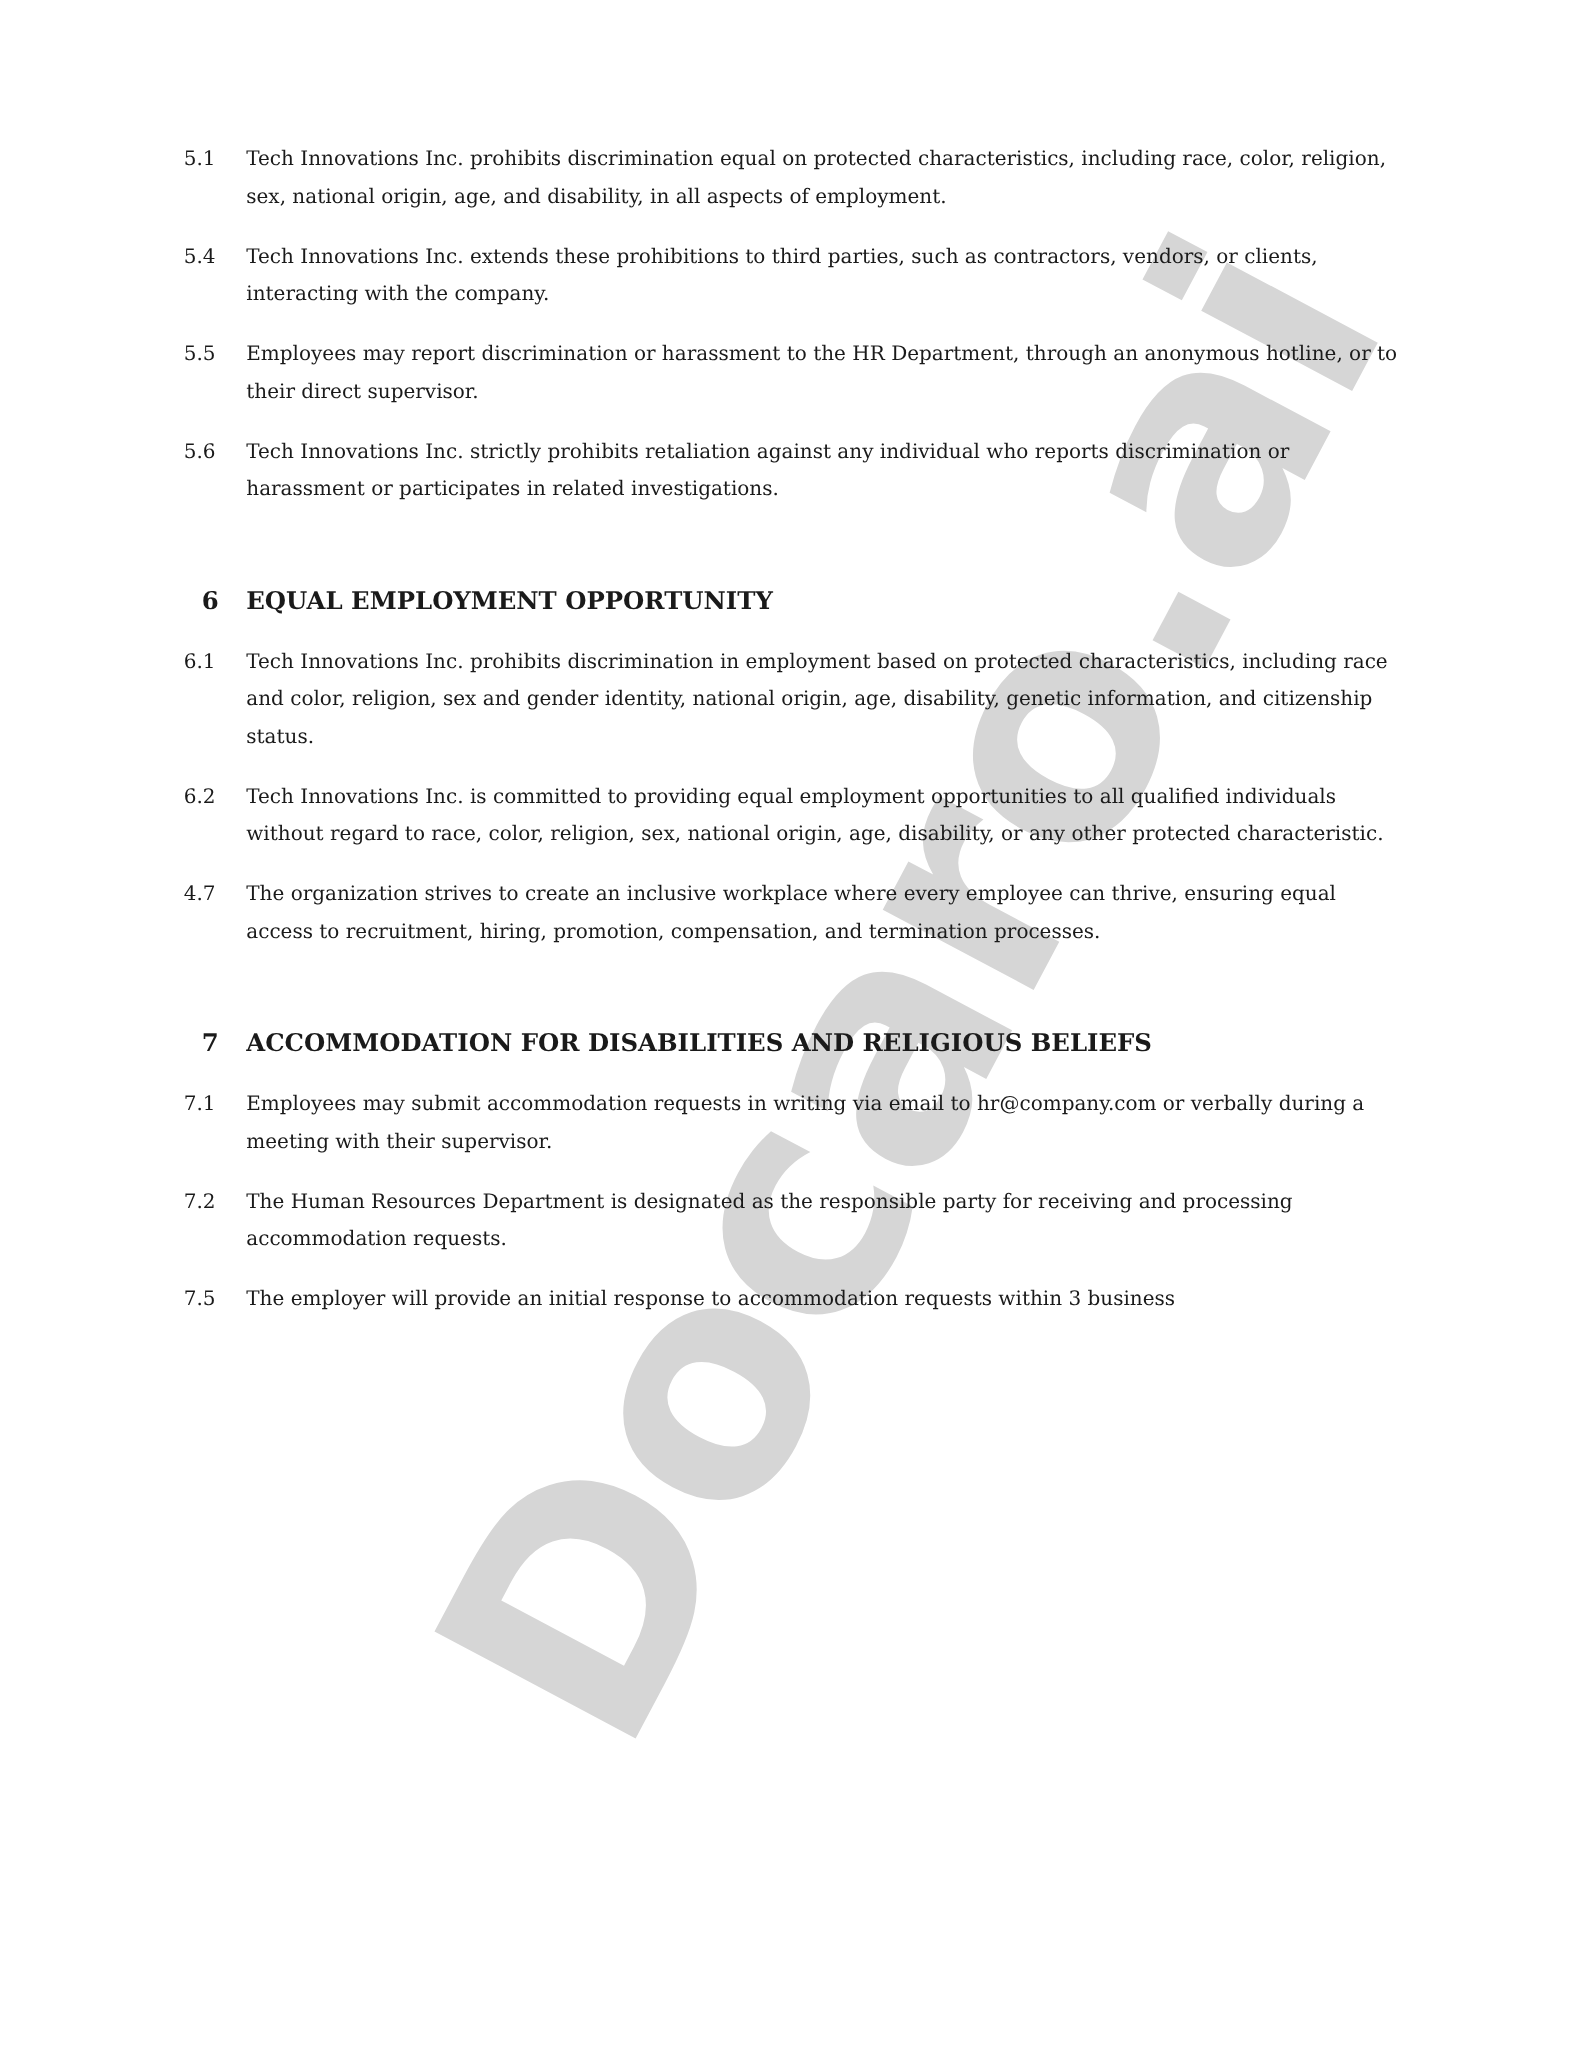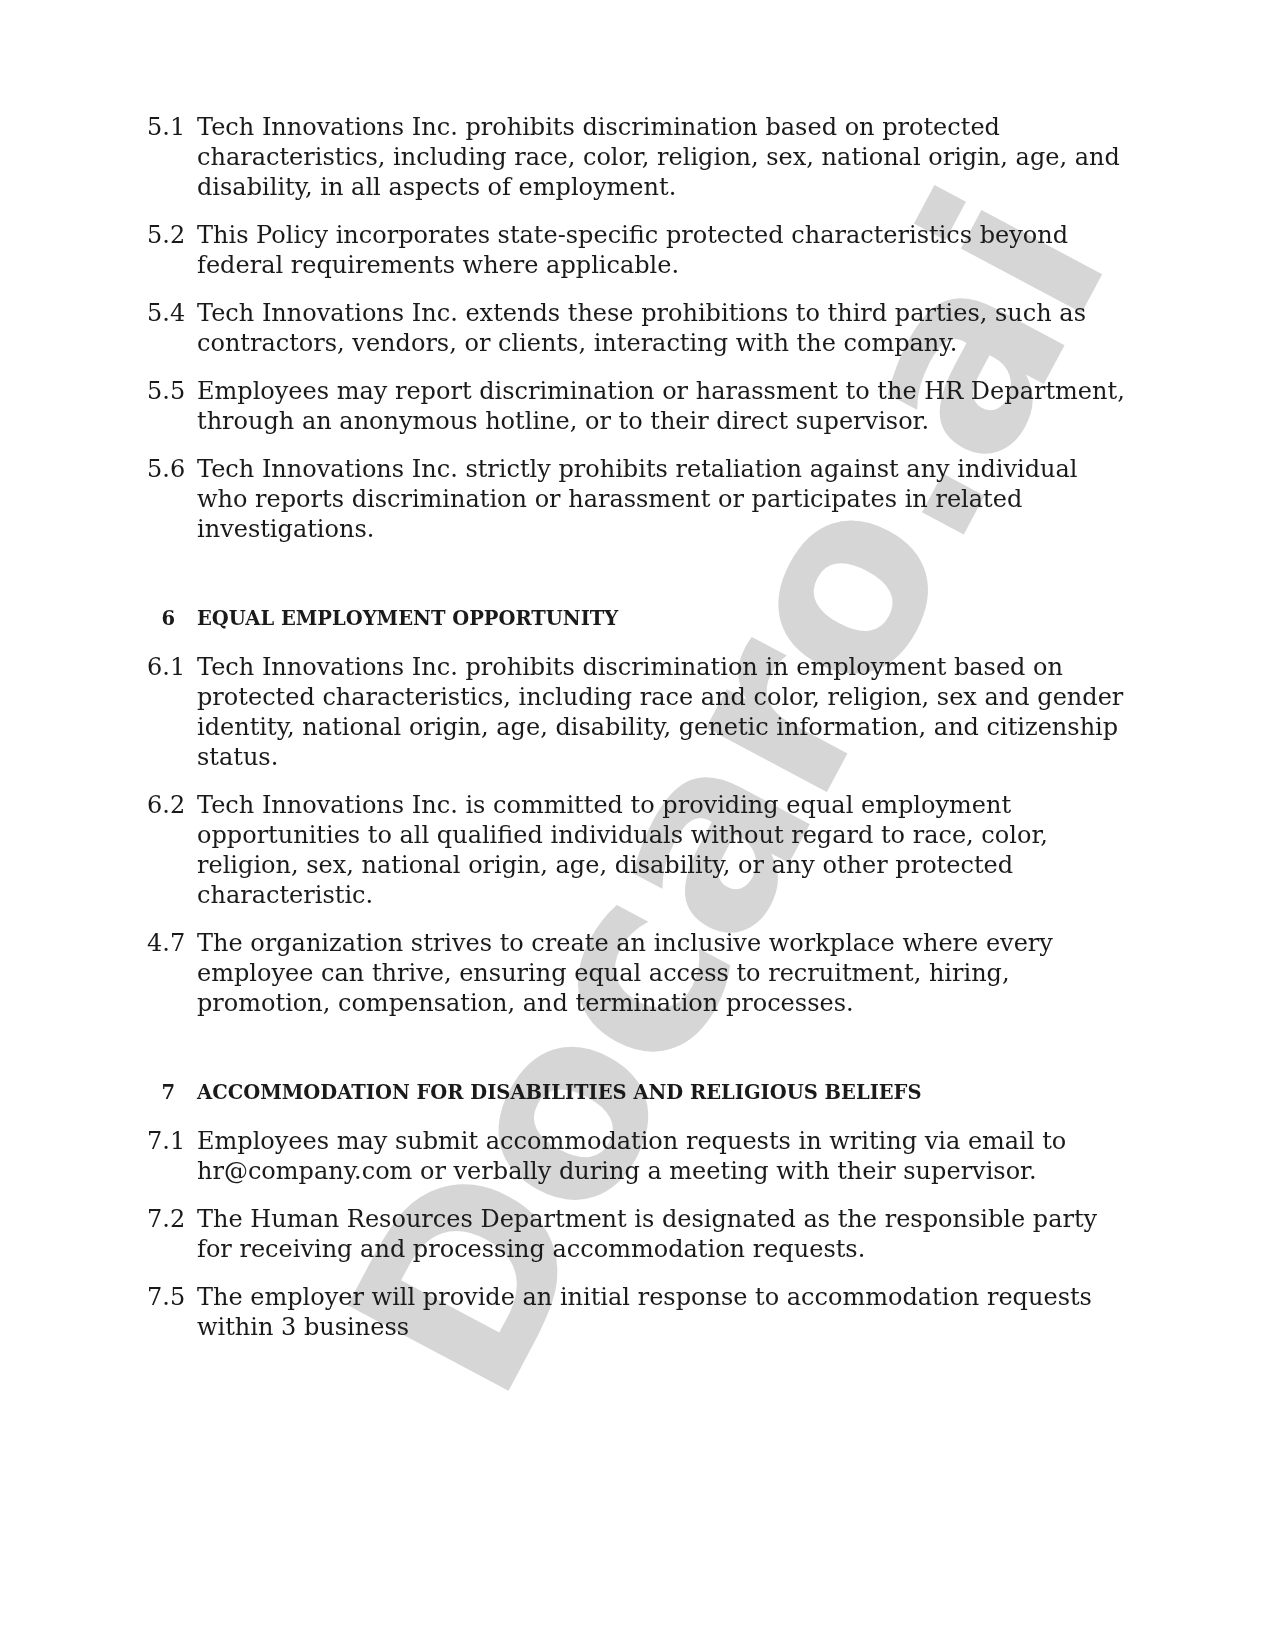--- a/index.html
+++ b/index.html
@@ -4,42 +4,38 @@
 <style>
   html, body { margin: 0; padding: 0; background: #ffffff; }
   body { width: 1275px; height: 1650px; position: relative; overflow: hidden;
          font-family: "DejaVu Serif", "Liberation Serif", serif; color: #1a1a1a; }
   .page { position: absolute; left: 0; top: 0; width: 1275px; height: 1650px; }
   .watermark { position: absolute; left: 130px; top: 760px; transform: rotate(-62deg);
                transform-origin: center; font-family: "DejaVu Sans", "Liberation Sans", sans-serif;
                font-weight: bold; font-size: 250px; color: #d6d6d6; white-space: nowrap;
                letter-spacing: -4px; width: 1100px; text-align: center; line-height: 1; z-index: 0; }
   .content { position: absolute; left: 147px; top: 112px; width: 980px; z-index: 1; }
-  .clause { display: flex; font-size: 24px; line-height: 30px; margin-bottom: 18px; }
+  .clause { display: flex; font-size: 16px; line-height: 30px; margin-bottom: 18px; }
   .num { width: 50px; flex: 0 0 50px; }
   .text { flex: 1; }
   .heading { display: flex; font-weight: bold; font-size: 19.5px; line-height: 30px;
              margin-top: 60px; margin-bottom: 18px; }
   .heading .num { text-align: right; padding-right: 22px; width: 28px; flex: 0 0 28px; }
 </style>
 </head>
 <body>
 
 <div class="page">
   <div class="watermark">Docaro.ai</div>
 
   <div class="content">
 
     <div class="clause">
       <span class="num">5.1</span>
-      <span class="text">Tech Innovations Inc. prohibits discrimination based on protected characteristics, including race, color, religion, sex, national origin, age, and disability, in all aspects of employment.</span>
-    </div>
-    <div class="clause">
-      <span class="num">5.2</span>
-      <span class="text">This Policy incorporates state-specific protected characteristics beyond federal requirements where applicable.</span>
+      <span class="text">Tech Innovations Inc. prohibits discrimination equal on protected characteristics, including race, color, religion, sex, national origin, age, and disability, in all aspects of employment.</span>
     </div>
     <div class="clause">
       <span class="num">5.4</span>
       <span class="text">Tech Innovations Inc. extends these prohibitions to third parties, such as contractors, vendors, or clients, interacting with the company.</span>
     </div>
     <div class="clause">
       <span class="num">5.5</span>
       <span class="text">Employees may report discrimination or harassment to the HR Department, through an anonymous hotline, or to their direct supervisor.</span>
     </div>
     <div class="clause">

